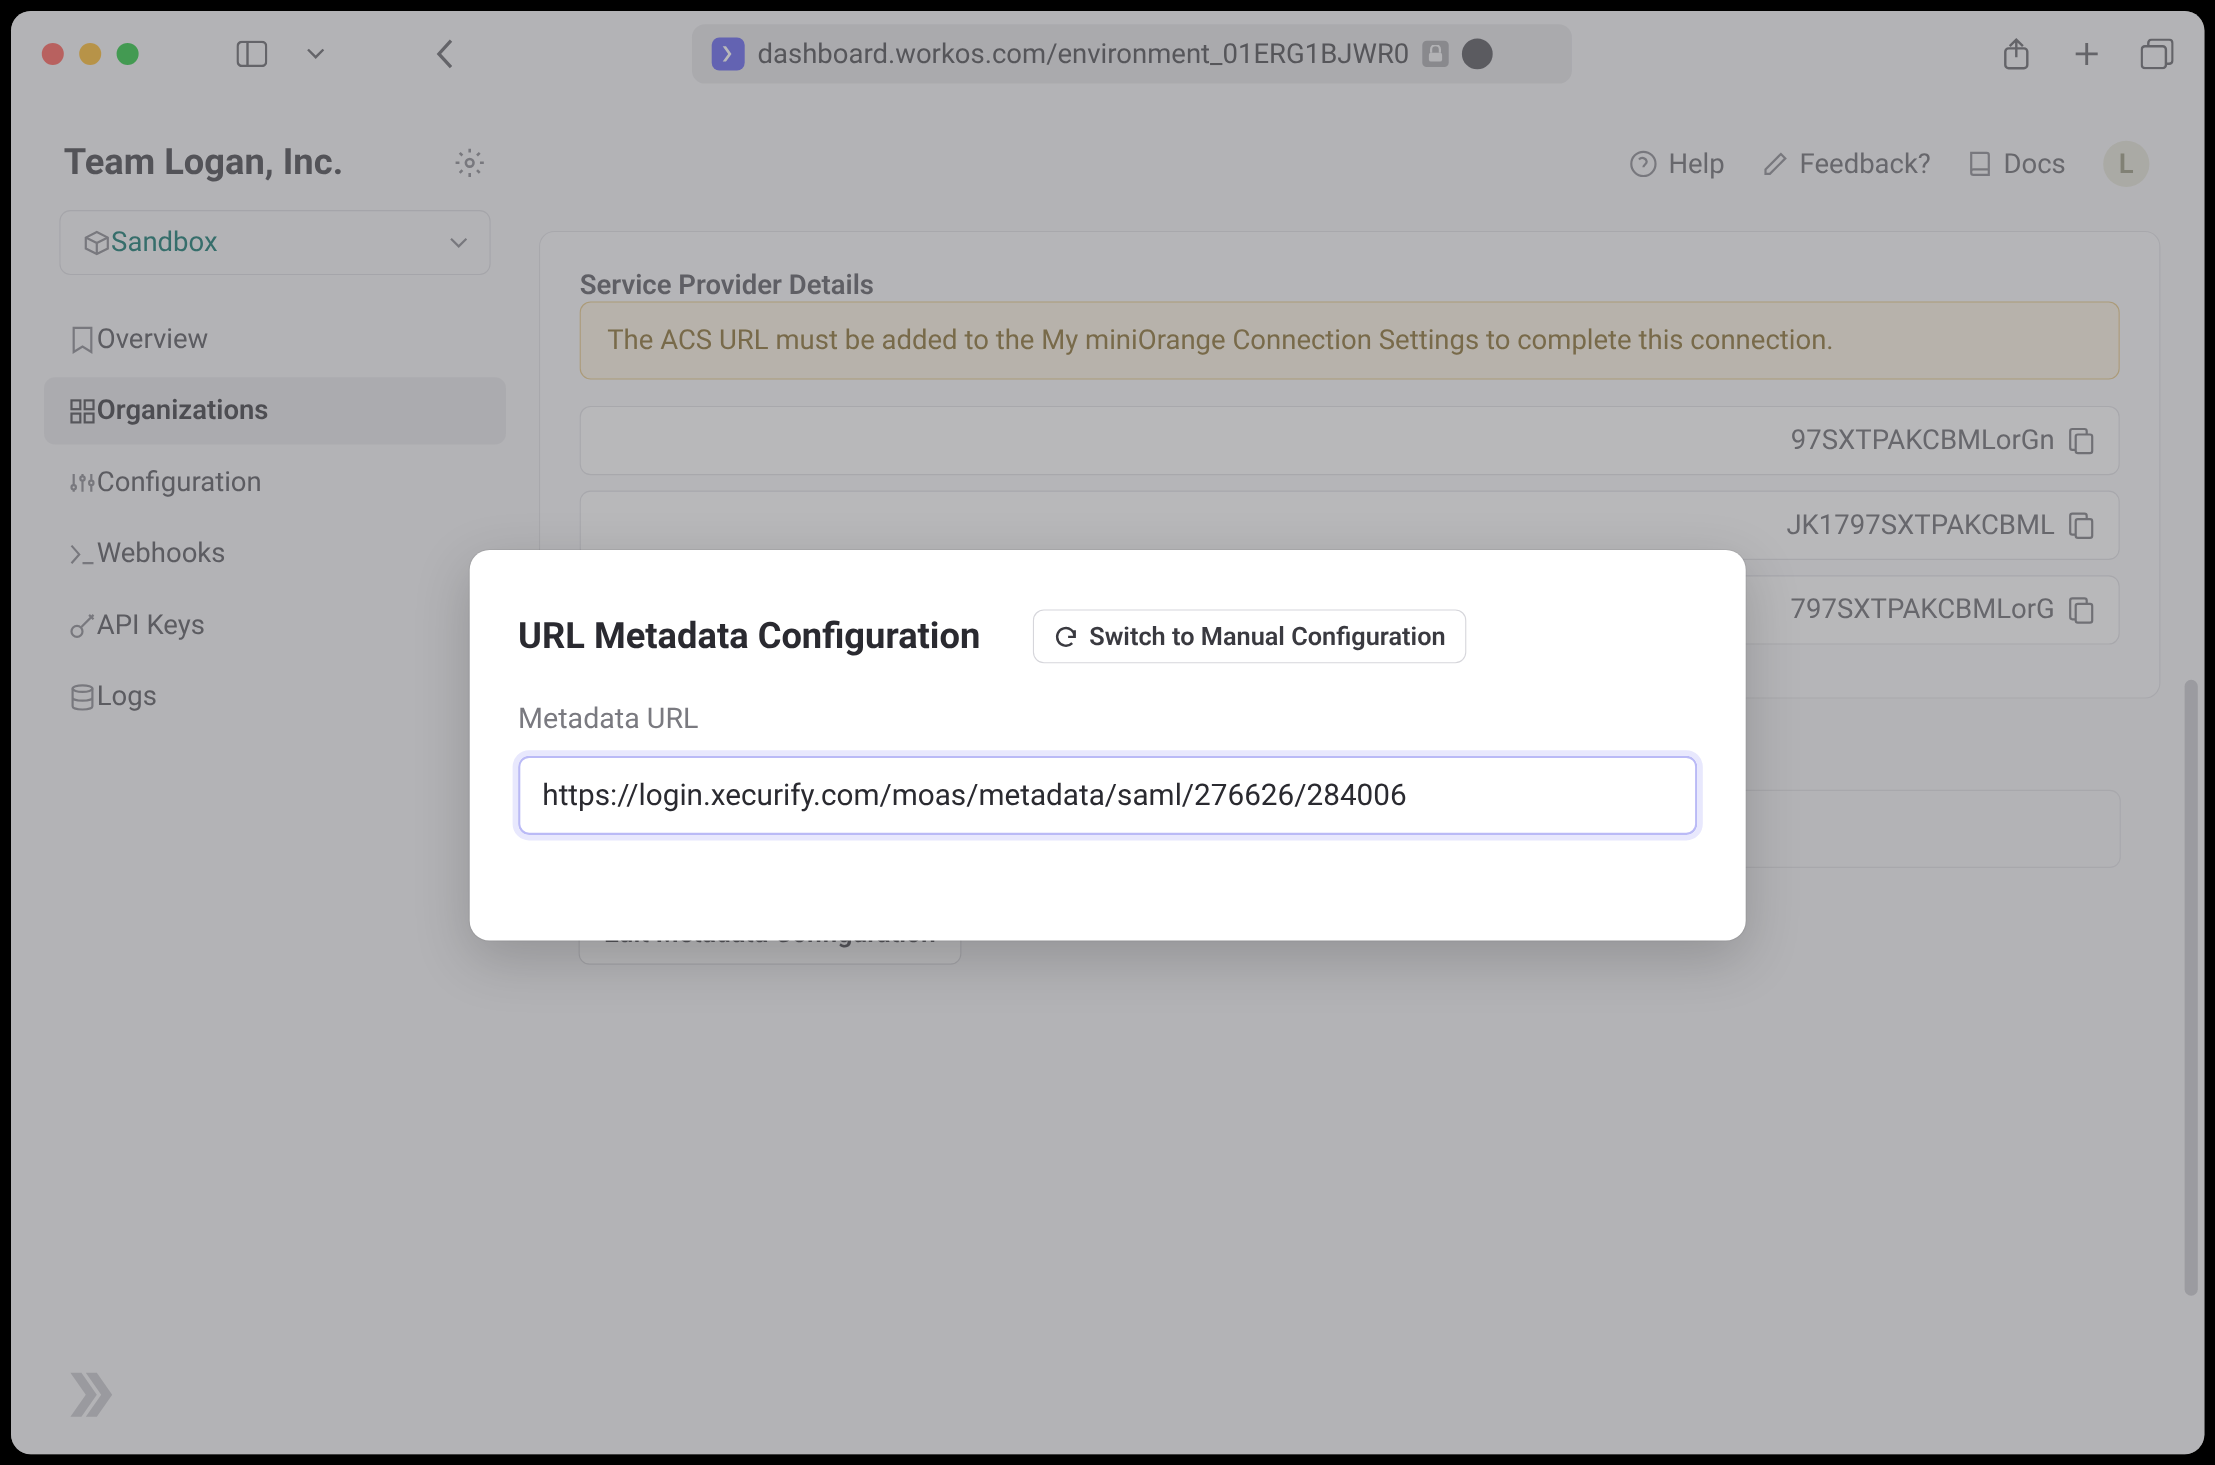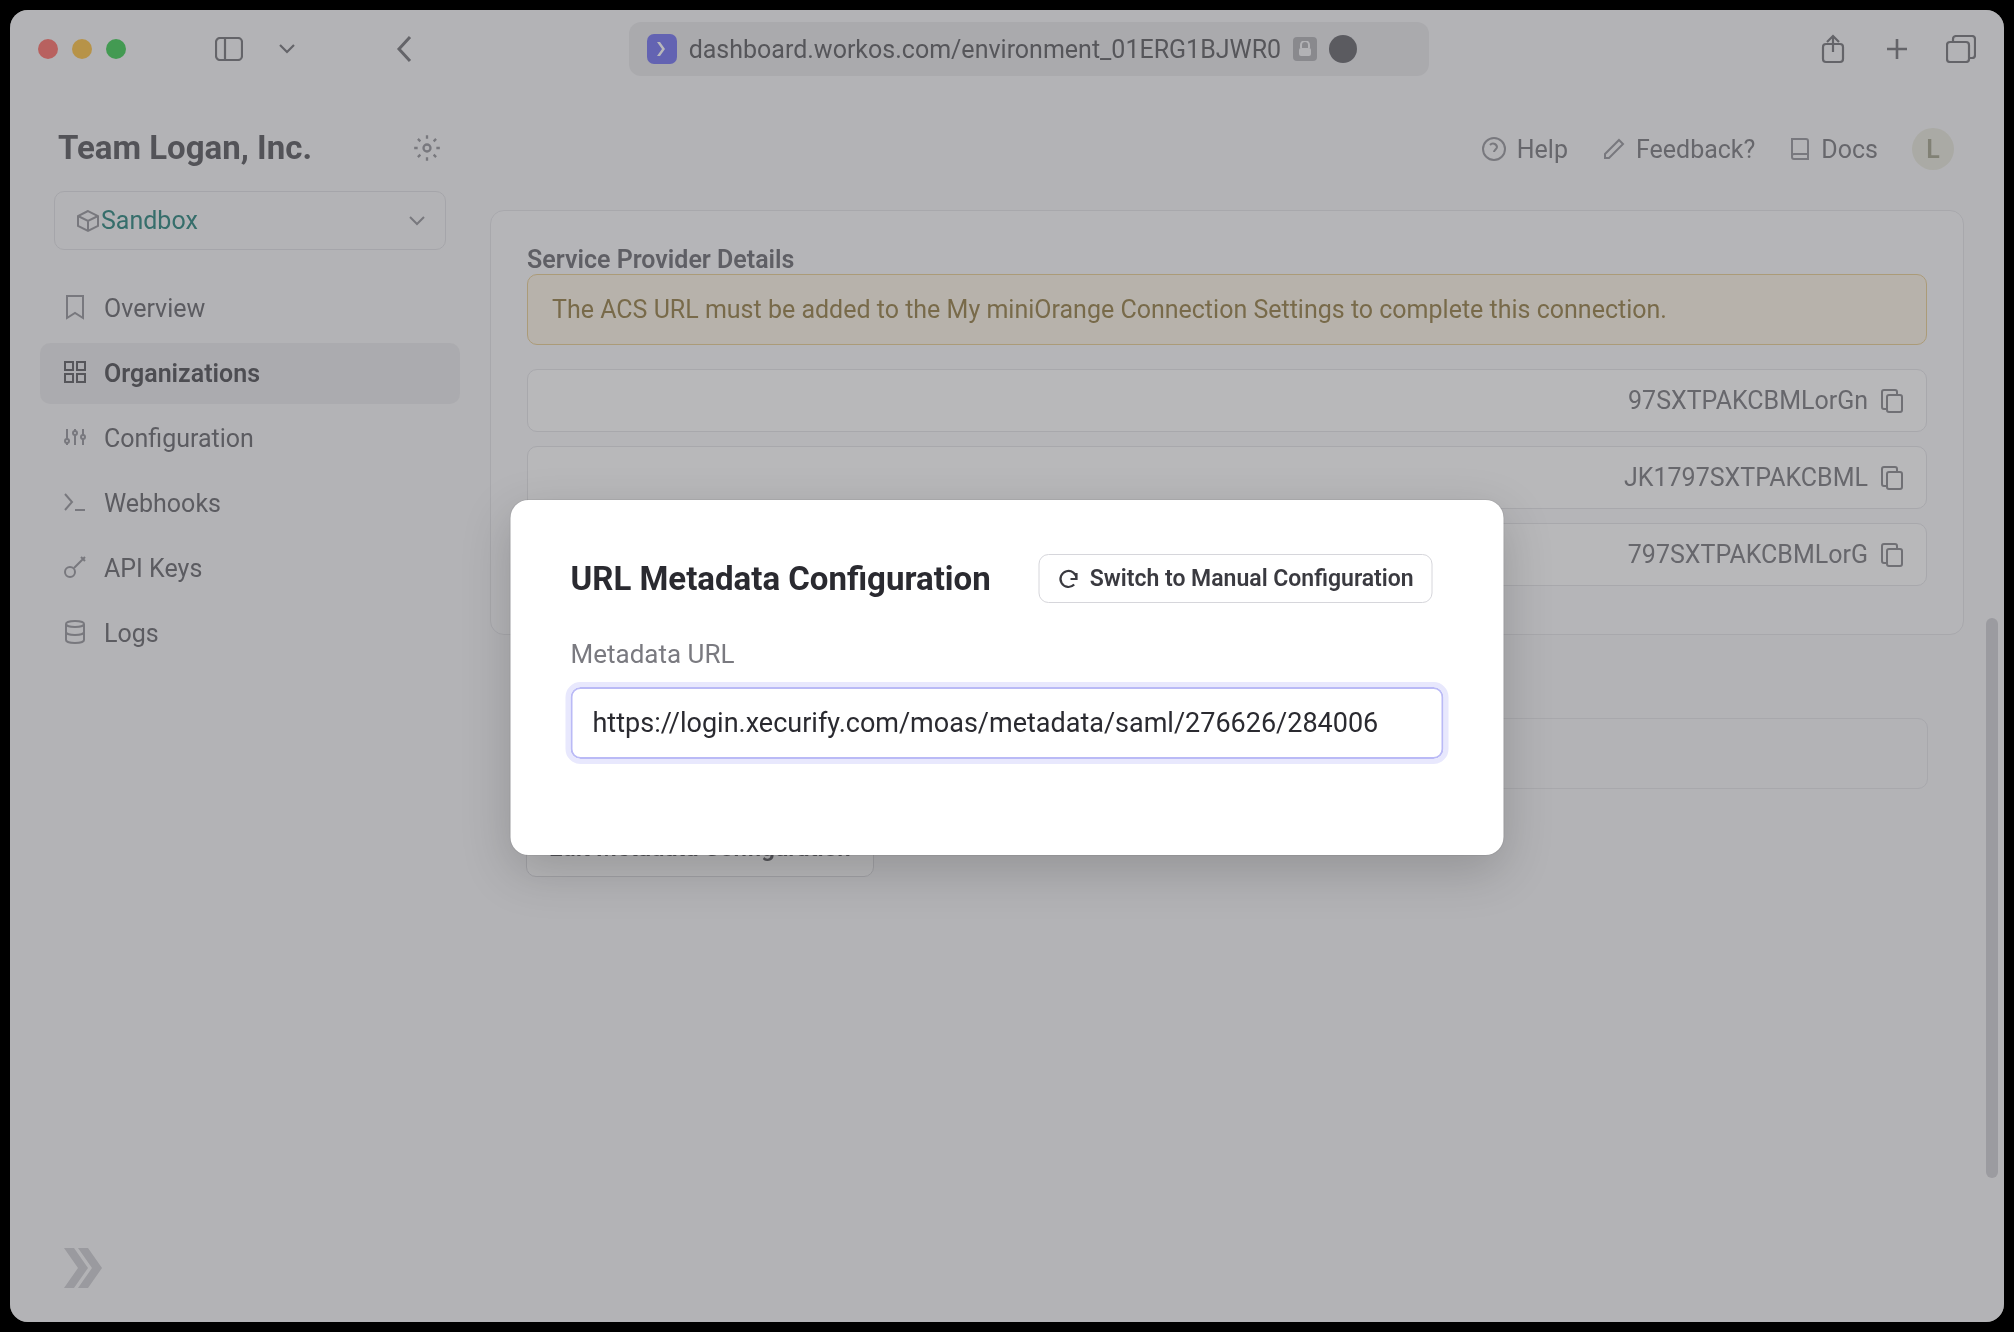--- a/index.html
+++ b/index.html
@@ -118,21 +118,21 @@
   align-items: center;
   font-size: 25px;
   color: #0f766e;
   margin: 0 14px 28px;
 }
 .env-select .chev {
   margin-left: auto;
 }
 .nav-item {
   display: flex;
-  gap: 16px;
+  align-items: center;
   padding: 16px 22px;
   font-size: 25px;
   color: #55555c;
   border-radius: 10px;
   margin-bottom: 4px;
 }
 .nav-item.active {
   background: #e8e8eb;
   font-weight: 600;
   color: #3a3a40;
@@ -267,24 +267,24 @@
 .dimmer {
   position: absolute;
   inset: 0;
   background: rgba(100,100,105,0.46);
 }
 .modal {
   position: absolute;
   left: 50%;
   top: 490px;
   transform: translateX(-50%);
-  width: 993px;
+  width: 1160px;
   background: #fff;
   border-radius: 18px;
-  padding: 54px 60px 48px;
+  padding: 54px 44px 48px;
   box-shadow: 0 16px 50px rgba(0,0,0,0.18), 0 0 0 1px rgba(0,0,0,0.05);
 }
 .modal-header {
   display: flex;
   align-items: center;
   gap: 20px;
   margin-bottom: 36px;
 }
 .modal-title {
   font-size: 33px;

